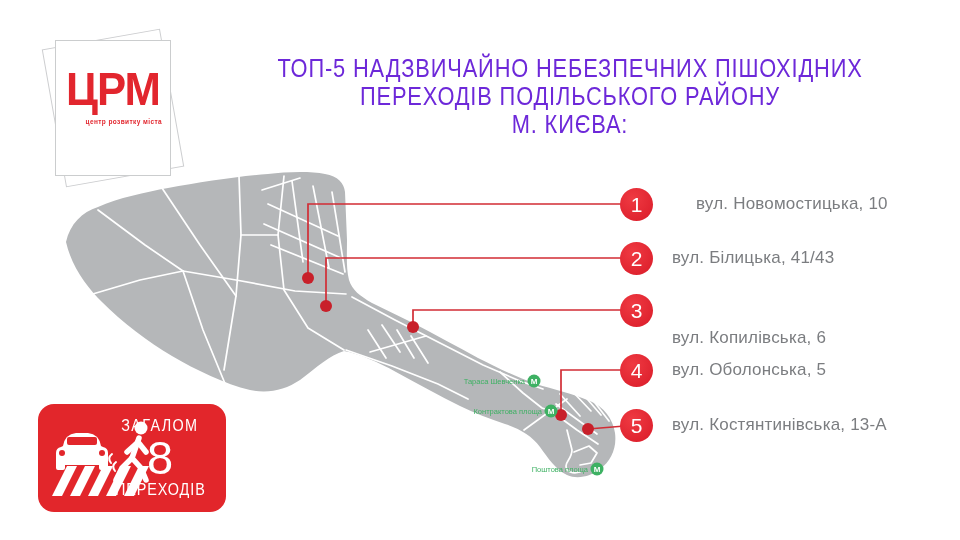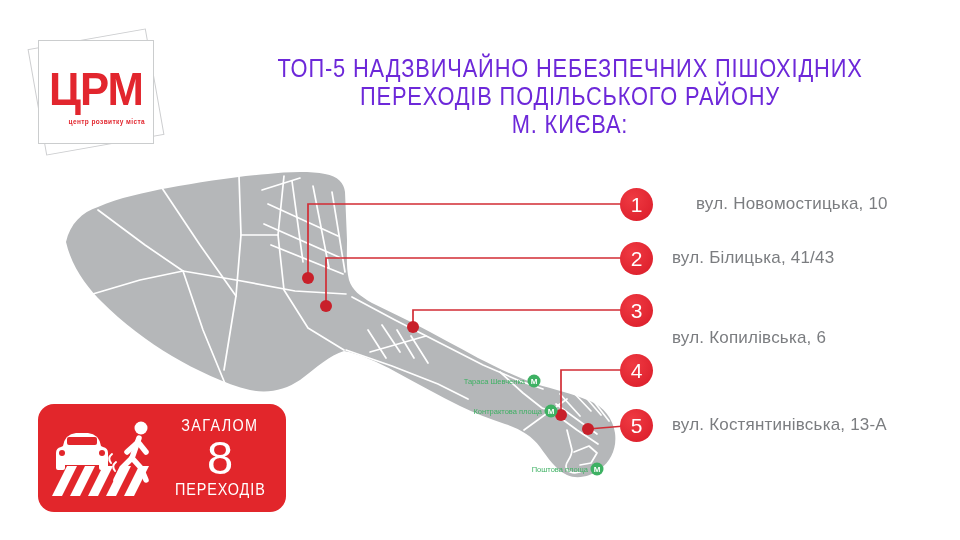--- a/index.html
+++ b/index.html
@@ -1,21 +1,21 @@
 <!DOCTYPE html>
 <html><head>
 <meta charset="utf-8">
 <style>
   * { margin:0; padding:0; box-sizing:border-box; }
   html,body { width:960px; height:540px; background:#ffffff; overflow:hidden;
     font-family:"Liberation Sans","DejaVu Sans",sans-serif; }
   .stage { position:relative; width:960px; height:540px; background:#fff; }
 
   
-  .logo { position:absolute; left:38px; top:40px; width:116px; height:104px; }
+  .logo { position:absolute; left:55px; top:40px; width:116px; height:136px; }
   .logo .back-square { position:absolute; left:-2px; top:-2px; right:-2px; bottom:-2px;
     background:#fff; border:1px solid #cdced0; transform:rotate(-10deg); }
   .logo .front-square { position:absolute; inset:0; background:#fff; border:1px solid #cbcdce; }
   .logo .acronym { position:absolute; left:0; right:0; top:22px; text-align:center;
     font-size:46px; font-weight:bold; color:#e2262e; letter-spacing:-1px;
     transform:scaleX(0.95); transform-origin:50% 50%; }
   .logo .subtitle { position:absolute; right:9px; top:78px; font-size:6.5px;
     color:#e2262e; letter-spacing:0.4px; font-weight:bold; }
 
   
@@ -29,21 +29,21 @@
 
   
   .num-circle { position:absolute; width:33px; height:33px; border-radius:50%;
     background:radial-gradient(circle at 38% 32%, #ef3a42 0%, #e02430 70%, #d51f2b 100%);
     color:#fff; display:flex; align-items:center; justify-content:center;
     font-size:21px; }
   .addr { position:absolute; left:672px; font-size:17px; color:#7b7d80;
     letter-spacing:0.2px; white-space:nowrap; }
 
   
-  .badge { position:absolute; left:38px; top:404px; width:248px; height:108px;
+  .badge { position:absolute; left:38px; top:404px; width:188px; height:108px;
     background:#e2262b; border-radius:16px; }
   .badge .icon-wrap { position:absolute; left:8px; top:12px; width:122px; height:84px; }
   .badge .text-col { position:absolute; right:10px; top:0; width:112px; height:108px;
     display:flex; flex-direction:column; align-items:center; justify-content:center;
     color:#fff; }
   .badge .label-top { font-size:16px; letter-spacing:1.5px; transform:scaleX(0.9); white-space:nowrap; }
   .badge .count { font-size:47px; line-height:46px; font-weight:400; }
   .badge .label-bottom { font-size:16px; letter-spacing:1px; transform:scaleX(0.9); white-space:nowrap; }
 </style>
 </head>
@@ -169,20 +169,21 @@
   <div class="addr" style="top:248px;">вул. Білицька, 41/43</div>
 
   <div class="num-circle" style="left:620px; top:294px;">
     <span>3</span>
   </div>
   <div class="addr" style="top:300px;margin-top:28px;">вул. Копилівська, 6</div>
 
   <div class="num-circle" style="left:620px; top:354px;">
     <span>4</span>
   </div>
+  <div class="addr" style="top:360px;">вул. Оболонська, 5</div>
 
   <div class="num-circle" style="left:620px; top:409px;">
     <span>5</span>
   </div>
   <div class="addr" style="top:415px;text-align:right;">вул. Костянтинівська, 13-А</div>
 
   <div class="badge">
     <div class="icon-wrap">
       <svg viewBox="0 0 122 84" width="122" height="84">
 

